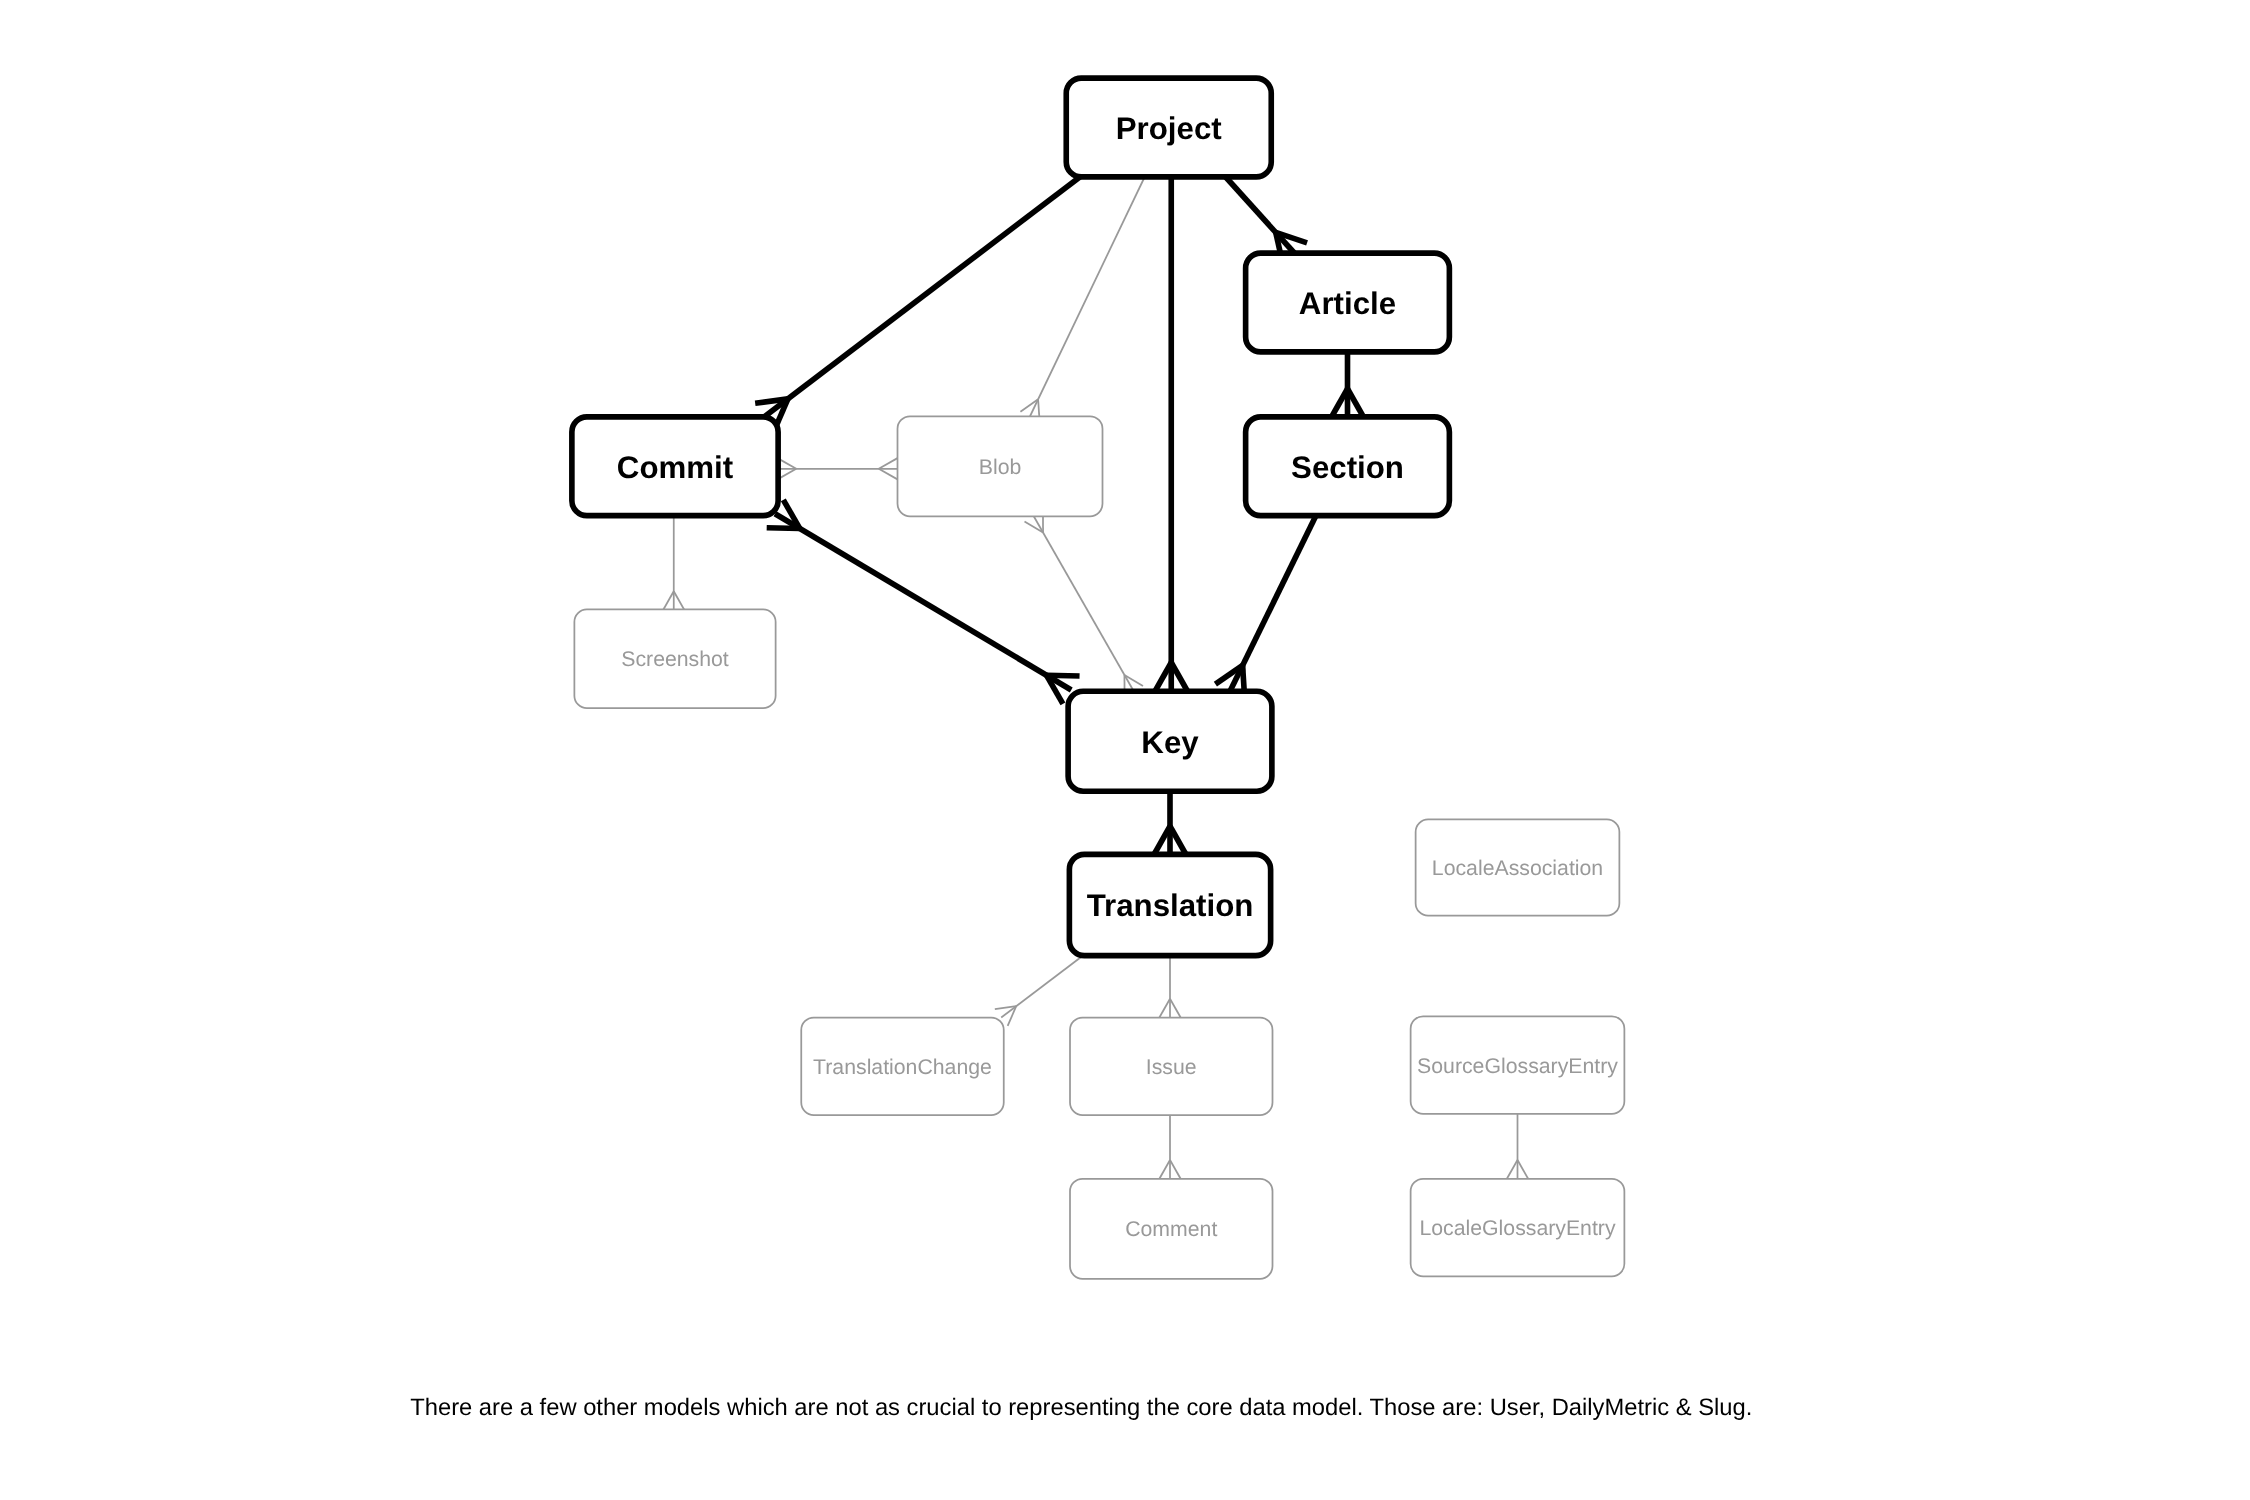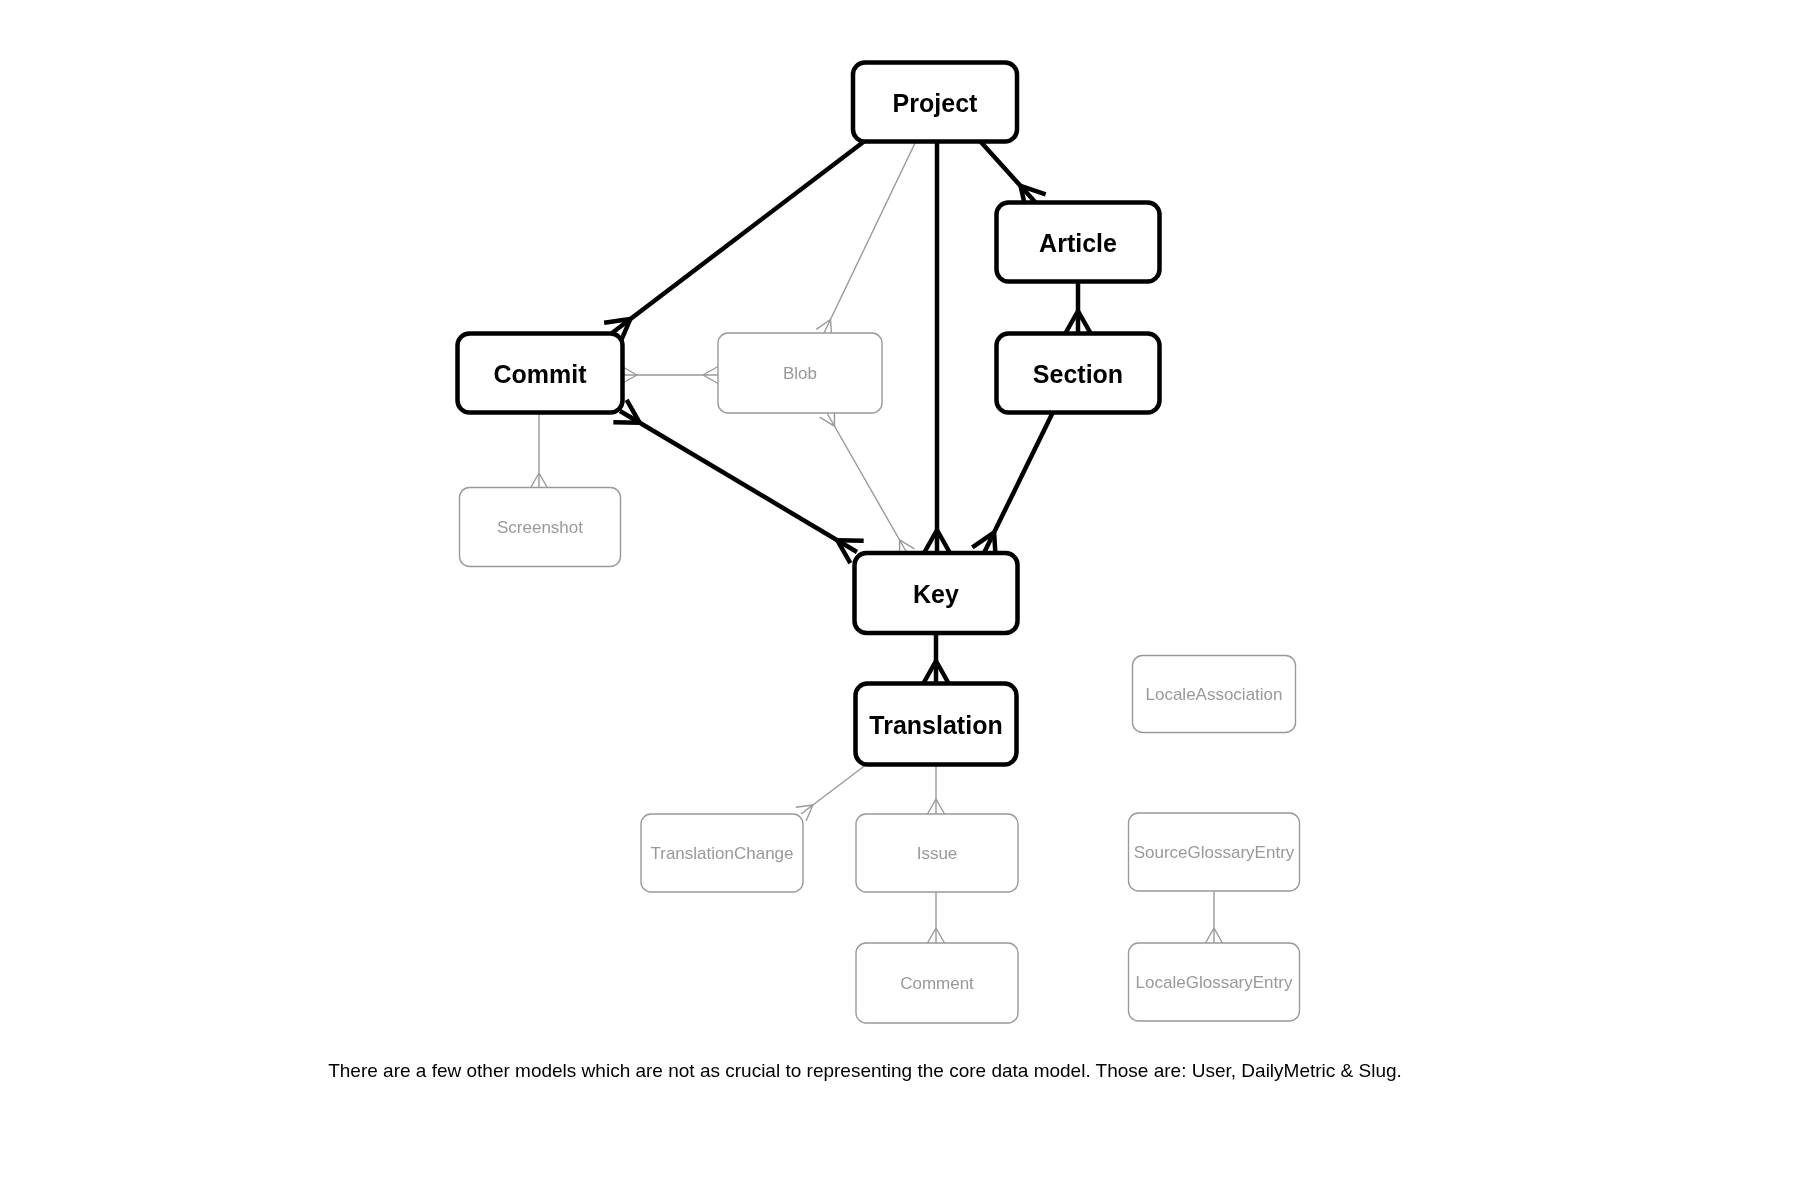--- a/index.html
+++ b/index.html
@@ -24,21 +24,21 @@
   }
   .note {
     position: absolute;
     transform: translateX(-50%);
     white-space: nowrap;
     font-size: 19px;
     line-height: 22px;
     color: #000000;
     font-family: "Liberation Sans", sans-serif;
   }
-  #note-1 { left: 865px; top: 1060px; text-align: center; }
+  #note-1 { left: 865px; top: 1116px; text-align: center; }
   #note-2 { left: 865px; top: 1128px; }
 </style>
 </head>
 <body>
 
 <div id="stage">
   <svg id="diagram-svg" viewBox="0 0 1800 1200" xmlns="http://www.w3.org/2000/svg">
       <g>
         <g>
           <line x1="866" y1="140" x2="612" y2="333" stroke="#000000" stroke-width="4.5" stroke-linecap="butt"></line>

